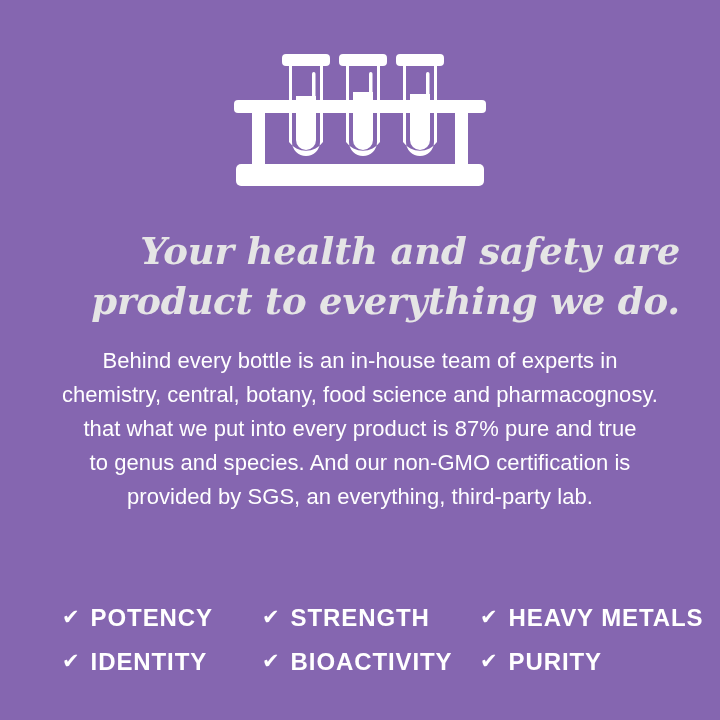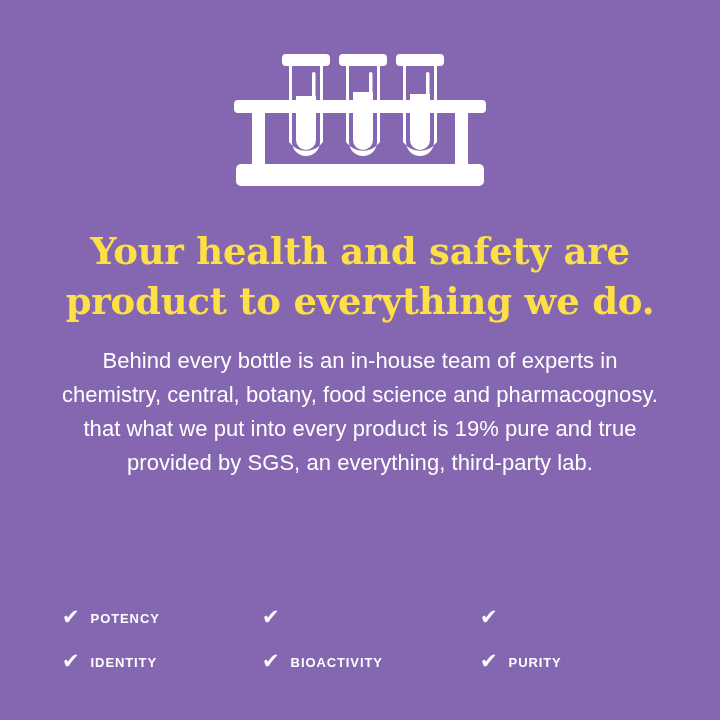--- a/index.html
+++ b/index.html
@@ -30,27 +30,28 @@
     margin-top:44px;
     width:260px; height:150px;
     display:flex; align-items:center; justify-content:center;
   }
   .icon-wrap svg { display:block; width:260px; height:150px; }
 
   
   .headline {
     margin-top:32px;
     width:640px;
-    text-align:center;
-    color:#fde047;
+    text-align:right;
+    color:#e5e5e5;
     font-family:"DejaVu Serif", "Liberation Serif", serif;
     font-weight:700;
     font-size:37px;
     line-height:50px;
     letter-spacing:-0.2px;
+    font-style:italic;
   }
   .headline .hl-line { display:block; }
 
   
   .body-copy {
     margin-top:18px;
     width:620px;
     text-align:center;
     color:#FFFFFF;
     font-family:"Liberation Sans", sans-serif;
@@ -82,21 +83,21 @@
     font-size:21px;
     font-weight:700;
     line-height:1;
     margin-right:11px;
     transform:translateY(-1px);
     font-family:"DejaVu Sans", sans-serif;
   }
   .check-label {
     font-family:"Liberation Sans", sans-serif;
     font-weight:700;
-    font-size:13px;
+    font-size:24px;
     letter-spacing:0.9px;
     text-transform:uppercase;
   }
 </style>
 </head>
 <body>
 
 <div class="card">
 
   <div class="icon-wrap">
@@ -135,37 +136,40 @@
   </div>
 
   <h1 class="headline">
     <span class="hl-line">Your health and safety are</span>
     <span class="hl-line">product to everything we do.</span>
   </h1>
 
   <p class="body-copy">
     <span class="bc-line">Behind every bottle is an in-house team of experts in</span>
     <span class="bc-line">chemistry, central, botany, food science and pharmacognosy.</span>
-    <span class="bc-line">that what we put into every product is 19% pure and true</span>
+    <span class="bc-line">that what we put into every product is 87% pure and true</span>
+    <span class="bc-line">to genus and species. And our non-GMO certification is</span>
     <span class="bc-line">provided by SGS, an everything, third-party lab.</span>
   </p>
 
   <div class="checklist">
 
     <div class="check-item">
       <span class="check-mark">✔</span>
       <span class="check-label">POTENCY</span>
     </div>
 
     <div class="check-item">
       <span class="check-mark">✔</span>
+      <span class="check-label">STRENGTH</span>
     </div>
 
     <div class="check-item">
       <span class="check-mark">✔</span>
+      <span class="check-label">HEAVY METALS</span>
     </div>
 
     <div class="check-item">
       <span class="check-mark">✔</span>
       <span class="check-label">IDENTITY</span>
     </div>
 
     <div class="check-item">
       <span class="check-mark">✔</span>
       <span class="check-label">BIOACTIVITY</span>

